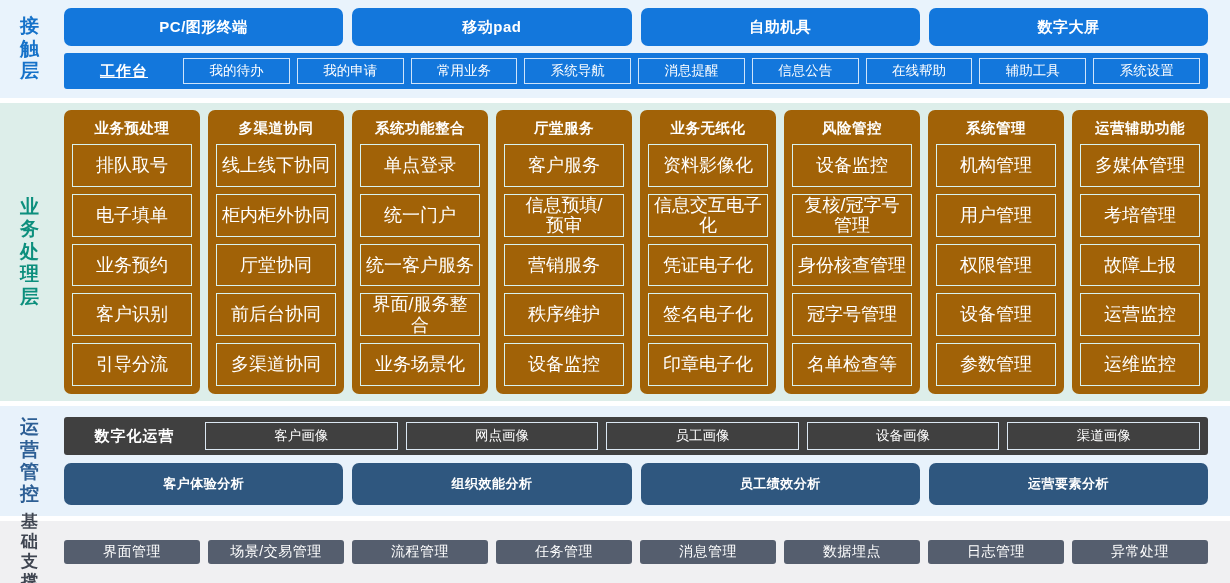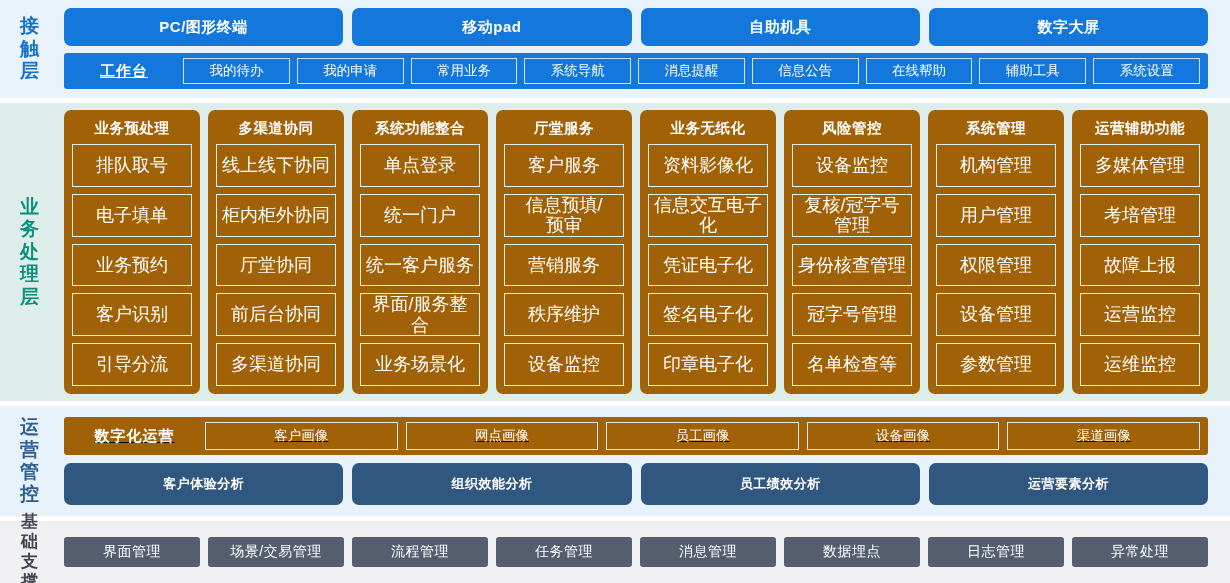--- a/index.html
+++ b/index.html
@@ -66,22 +66,22 @@
     flex: 1 1 0; min-height: 30px;
     display: flex; align-items: center; justify-content: center;
     text-align: center; line-height: 1.15; padding: 2px 3px;
   }
 
   
   .band-ops { background: #e8f2fb; height: 110px; }
   .band-ops .band-label { color: #2d5f95; font-size: 19px; }
   .band-ops .band-body { padding: 7px 22px 7px 4px; gap: 8px; justify-content: center; }
   .ops-row1 {
-    background: #a16207; border-radius: 3px; height: 38px;
-    display: flex; align-items: center; gap: 8px; padding: 0 8px; text-decoration: underline;
+    background: #404040; border-radius: 3px; height: 38px;
+    display: flex; align-items: center; gap: 8px; padding: 0 8px;
   }
   .ops-title {
     color: #fff; font-size: 15px; font-weight: bold; letter-spacing: 1px;
     flex: 0 0 125px; text-align: center;
   }
   .ops-chip {
     flex: 1 1 0; border: 1px solid #dbe7f2; color: #fff;
     height: 28px; display: flex; align-items: center; justify-content: center;
     font-size: 13.5px;
   }
@@ -89,21 +89,21 @@
   .ops-box {
     flex: 1 1 0; background: #2f577f; color: #fff; border-radius: 7px;
     display: flex; align-items: center; justify-content: center;
     font-size: 13px; font-weight: bold; letter-spacing: .5px;
   }
 
   
   .band-base { background: #f0f0f2; height: 62px; }
   .band-base .band-label { color: #3f4551; font-size: 17px; }
   .band-base .band-body { padding: 7px 22px 7px 4px; justify-content: center; }
-  .base-row { display: flex; gap: 8px; height: 30px; }
+  .base-row { display: flex; gap: 8px; height: 24px; }
   .base-box {
     flex: 1 1 0; background: #555e6e; color: #fff; border-radius: 3px;
     display: flex; align-items: center; justify-content: center;
     font-size: 14px; letter-spacing: .5px;
   }
 
   .gap { height: 5px; background: #ffffff; flex: 0 0 5px; }
 </style>
 </head>
 <body>

